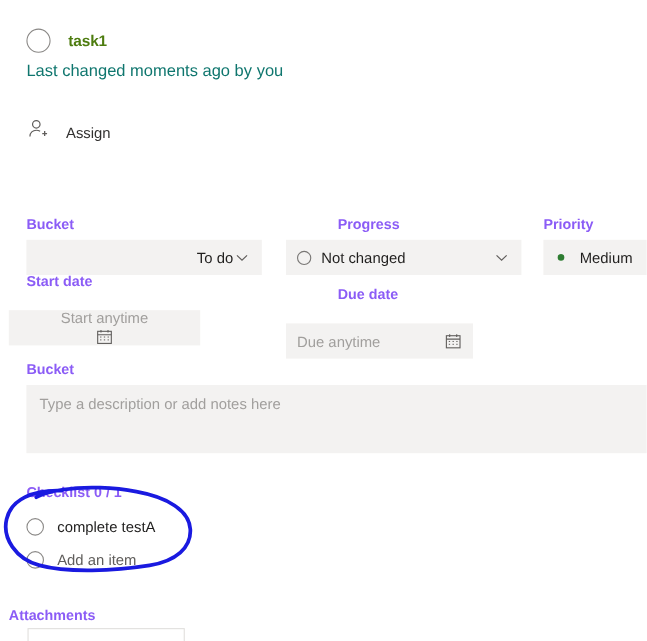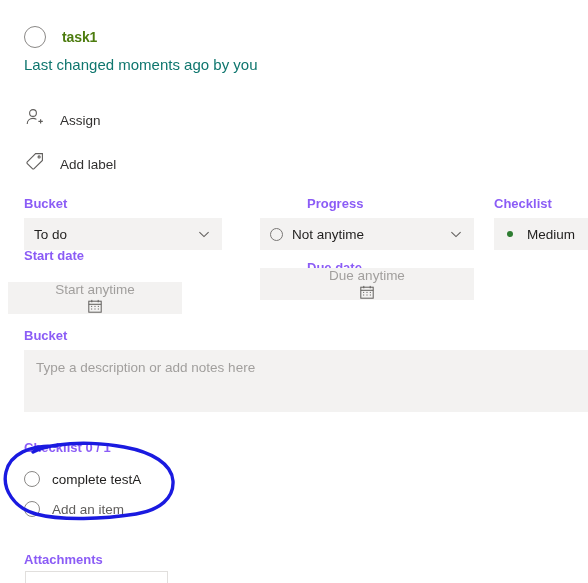--- a/index.html
+++ b/index.html
@@ -54,31 +54,31 @@
   }
   .prio-dot {
     width:6px; height:6px; border-radius:50%; background:#2e7d32;
     flex:none; margin-left:3px; margin-right:14px;
   }
   .cal { width:16px; height:16px; flex:none; color:#605e5c; }
   .cal svg { display:block; }
 
   
   #lbl-bucket   { left:24px;  top:196px; }
-  #box-bucket   { left:24px;  top:218px; width:198px; }
+  #box-bucket   { left:24px;  top:218px; width:214px;text-align:right; }
   #lbl-progress { left:260px; top:196px;padding-left:47px; }
   #box-progress { left:260px; top:218px; width:214px; }
   #lbl-priority { left:494px; top:196px; }
   #box-priority { left:494px; top:218px; width:140px; }
 
   
   #lbl-start { left:24px;  top:248px; }
   #box-start { left:8px;  top:282px; width:174px;flex-direction:column; }
   #lbl-due   { left:260px; top:260px;padding-left:47px; }
-  #box-due   { left:260px; top:268px; width:214px;flex-direction:column; }
+  #box-due   { left:260px; top:294px; width:170px; }
 
   
   #lbl-notes { left:24px; top:328px; }
   #box-notes {
     position:absolute; left:24px; top:350px; width:580px; height:62px;
     background:#f3f2f1; padding:10px 12px;
     font-size:13.5px; color:#a19f9d;
   }
 
   
@@ -87,21 +87,21 @@
   .chk-circle {
     width:16px; height:16px; border:1.2px solid #8a8886; border-radius:50%;
     flex:none;
   }
   .chk-text { margin-left:12px; font-size:13.5px; color:#201f1e; }
   .chk-text.muted { color:#605e5c; }
   #chk-item1 { top:471px; }
   #chk-add   { top:501px; }
 
   
-  #lbl-attach { left:24px; top:552px; }
+  #lbl-attach { left:8px; top:552px; }
   #attach-box {
     position:absolute; left:25px; top:571px; width:143px; height:28px;
     background:#ffffff; border:1px solid #e1dfdd;
   }
 
   
   #annot { position:absolute; left:0; top:432px; width:200px; height:100px; pointer-events:none; }
 </style>
 </head>
 <body>
@@ -118,52 +118,43 @@
     <span class="ico">
       <svg viewBox="0 0 22 22" width="22" height="22" fill="none" stroke="currentColor" stroke-width="1.1">
         <circle cx="9" cy="7" r="3.4"></circle>
         <path d="M3.2 18c0-3.4 2.6-5.6 5.8-5.6 1.3 0 2.5.35 3.45.96"></path>
         <path d="M14.4 15.4h4.4M16.6 13.2v4.4" stroke-width="1.2"></path>
       </svg>
     </span>
     <span class="action-label">Assign</span>
   </div>
 
-  <div class="action-row" id="row-label">
-    <span class="ico">
-      <svg viewBox="0 0 22 22" width="22" height="22" fill="none" stroke="currentColor" stroke-width="1.1">
-        <path d="M11.6 3.6H18.4v6.8l-8.3 8.3a1.2 1.2 0 0 1-1.7 0L3.3 13.6a1.2 1.2 0 0 1 0-1.7z"></path>
-        <circle cx="15.1" cy="6.9" r="1.05"></circle>
-      </svg>
-    </span>
-    <span class="action-label">Add label</span>
-  </div>
 
   <div class="fld-label" id="lbl-bucket">Bucket</div>
   <div class="fld-box" id="box-bucket">
     <span class="val">To do</span>
     <span class="chev">
       <svg viewBox="0 0 16 16" width="16" height="16" fill="none" stroke="currentColor" stroke-width="1.1">
         <path d="M3.4 6.2 8 10.6l4.6-4.4"></path>
       </svg>
     </span>
   </div>
 
   <div class="fld-label" id="lbl-progress">Progress</div>
   <div class="fld-box" id="box-progress">
     <span class="mini-circle"></span>
-    <span class="val">Not anytime</span>
+    <span class="val">Not changed</span>
     <span class="chev">
       <svg viewBox="0 0 16 16" width="16" height="16" fill="none" stroke="currentColor" stroke-width="1.1">
         <path d="M3.4 6.2 8 10.6l4.6-4.4"></path>
       </svg>
     </span>
   </div>
 
-  <div class="fld-label" id="lbl-priority">Checklist</div>
+  <div class="fld-label" id="lbl-priority">Priority</div>
   <div class="fld-box" id="box-priority">
     <span class="prio-dot"></span>
     <span class="val">Medium</span>
   </div>
 
   <div class="fld-label" id="lbl-start">Start date</div>
   <div class="fld-box" id="box-start">
     <span class="val placeholder">Start anytime</span>
     <span class="cal">
       <svg viewBox="0 0 16 16" width="16" height="16" fill="none" stroke="currentColor" stroke-width="1">

